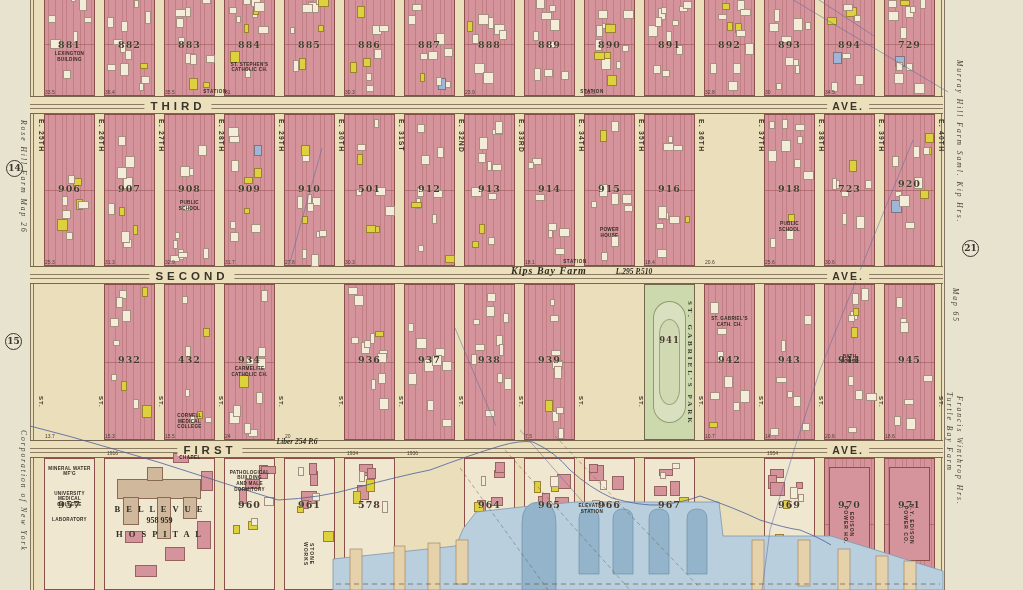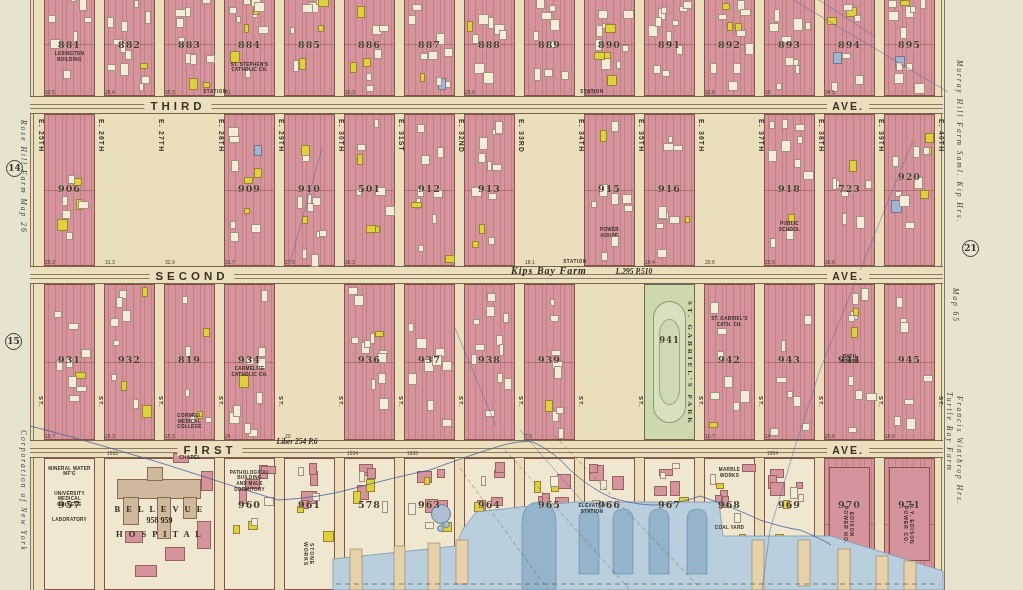--- a/index.html
+++ b/index.html
@@ -362,21 +362,21 @@
       <div class="lot" style="left: 17.1008px; top: 59.9818px; width: 6.98704px; height: 4.15473px;"></div>
       <div class="lot y" style="left: 21.479px; top: 14.1612px; width: 8.59007px; height: 8.1576px;"></div>
       <div class="lot" style="left: 18.1917px; top: 11.3502px; width: 7.3555px; height: 4.82878px;"></div>
       <div class="lot" style="left: 30.0488px; top: 82.3199px; width: 6.54205px; height: 7.9764px;"></div>
       <div class="lot" style="left: 28.595px; top: 22.3419px; width: 4.92291px; height: 4.97732px;"></div>
       <div class="lot y" style="left: 2.15182px; top: 23.5309px; width: 8.26857px; height: 6.28148px;"></div>
       <div class="lot b" style="left: 8.33459px; top: 58.7001px; width: 7.07577px; height: 10.8044px;"></div>
       <div class="lot" style="left: 6.32094px; top: 88.8137px; width: 5.06761px; height: 8.15993px;"></div>
     </div>
     <div class="block" style="left: 884px; top: -8px; width: 51px; height: 104px;">
-      <div class="bnum" style="left: 0px; top: 45.76px;">895</div>
+      <div class="bnum" style="left: 0px; top: 45.76px;">729</div>
       <div class="lot" style="left: 14.7121px; top: 34.2994px; width: 5.7154px; height: 9.56075px;"></div>
       <div class="lot" style="left: 3.13688px; top: 18.4306px; width: 8.38663px; height: 7.15067px;"></div>
       <div class="lot y" style="left: 14.9876px; top: 6.96295px; width: 7.97797px; height: 4.54244px;"></div>
       <div class="lot" style="left: 9.49293px; top: 79.8583px; width: 7.14567px; height: 9.23112px;"></div>
       <div class="lot" style="left: 20.2638px; top: 12.813px; width: 6.6613px; height: 10.3975px;"></div>
       <div class="lot b" style="left: 10.2894px; top: 63.4471px; width: 7.51146px; height: 8.1317px;"></div>
       <div class="lot" style="left: 21.0691px; top: 69.506px; width: 5.20661px; height: 6.00374px;"></div>
       <div class="lot" style="left: 11.35px; top: 68.9109px; width: 4.85683px; height: 7.47731px;"></div>
       <div class="lot" style="left: 34.7715px; top: 3.32784px; width: 4.60068px; height: 10.6101px;"></div>
       <div class="lot" style="left: 28.7834px; top: 89.862px; width: 8.91625px; height: 9.43079px;"></div>
@@ -386,20 +386,47 @@
     <div class="block" style="left: 44px; top: 114px; width: 51px; height: 152px;">
       <div class="bnum" style="left: 0px; top: 68.4px;">906</div>
       <div class="lot" style="left: 17.1606px; top: 81.4473px; width: 4.01083px; height: 7.59939px;"></div>
       <div class="lot y" style="left: 28.2048px; top: 63.3555px; width: 6.5542px; height: 5.56144px;"></div>
       <div class="lot" style="left: 21.1122px; top: 116.674px; width: 4.93167px; height: 6.32446px;"></div>
       <div class="lot" style="left: 16.5583px; top: 95.3928px; width: 7.40149px; height: 6.6599px;"></div>
       <div class="lot y" style="left: 30.8895px; top: 83.7702px; width: 5.33287px; height: 9.20476px;"></div>
       <div class="lot y" style="left: 12.4788px; top: 103.83px; width: 8.40511px; height: 9.72272px;"></div>
       <div class="lot" style="left: 33.0674px; top: 85.7283px; width: 8.9866px; height: 5.92745px;"></div>
       <div class="lot" style="left: 23.3688px; top: 59.9249px; width: 4.80931px; height: 7.40691px;"></div>
+    </div>
+    <div class="block" style="left: 104px; top: 114px; width: 51px; height: 152px;">
+      <div class="bnum" style="left: 0px; top: 68.4px;">907</div>
+      <div class="lot y" style="left: 14.2446px; top: 92.1312px; width: 3.80795px; height: 6.66767px;"></div>
+      <div class="lot" style="left: 17.5346px; top: 62.0806px; width: 8.48861px; height: 10.1486px;"></div>
+      <div class="lot" style="left: 20.1541px; top: 40.5547px; width: 7.95054px; height: 10.8974px;"></div>
+      <div class="lot" style="left: 11.7338px; top: 52.4055px; width: 8.11411px; height: 9.54428px;"></div>
+      <div class="lot y" style="left: 27.7748px; top: 110.05px; width: 3.24016px; height: 7.96979px;"></div>
+      <div class="lot" style="left: 12.8017px; top: 21.4285px; width: 5.78502px; height: 7.53214px;"></div>
+      <div class="lot" style="left: 17.6444px; top: 123.615px; width: 7.44483px; height: 7.37145px;"></div>
+      <div class="lot" style="left: 15.7971px; top: 115.586px; width: 6.87753px; height: 10.6337px;"></div>
+      <div class="lot" style="left: 3.01536px; top: 88.4686px; width: 4.50344px; height: 9.96621px;"></div>
+    </div>
+    <div class="block" style="left: 164px; top: 114px; width: 51px; height: 152px;">
+      <div class="bnum" style="left: 0px; top: 68.4px;">908</div>
+      <div class="poi" style="top: 85.12px;">PUBLIC
+SCHOOL</div>
+      <div class="lot" style="left: 18.7805px; top: 53.1321px; width: 7.8935px; height: 5.95375px;"></div>
+      <div class="lot" style="left: 15.4916px; top: 51.0987px; width: 7.47931px; height: 8.83069px;"></div>
+      <div class="lot" style="left: 17.2788px; top: 89.5802px; width: 7.07542px; height: 4.12935px;"></div>
+      <div class="lot" style="left: 33.3877px; top: 30.1094px; width: 6.81978px; height: 8.49752px;"></div>
+      <div class="lot" style="left: 13.3946px; top: 133.642px; width: 3.52888px; height: 8.90025px;"></div>
+      <div class="lot" style="left: 9.9882px; top: 116.607px; width: 3.27546px; height: 5.42014px;"></div>
+      <div class="lot" style="left: 8.08563px; top: 124.542px; width: 3.03272px; height: 7.14248px;"></div>
+      <div class="lot" style="left: 4.87054px; top: 139.789px; width: 7.96853px; height: 4.94154px;"></div>
+      <div class="lot" style="left: 37.6189px; top: 132.82px; width: 3.93845px; height: 8.91849px;"></div>
+      <div class="lot" style="left: 13.2798px; top: 136.551px; width: 7.58177px; height: 4.15903px;"></div>
     </div>
     <div class="block" style="left: 224px; top: 114px; width: 51px; height: 152px;">
       <div class="bnum" style="left: 0px; top: 68.4px;">909</div>
       <div class="lot" style="left: 26.3143px; top: 108.622px; width: 8.15141px; height: 7.39747px;"></div>
       <div class="lot" style="left: 4.03467px; top: 19.9386px; width: 8.55858px; height: 5.82438px;"></div>
       <div class="lot y" style="left: 18.7838px; top: 61.5648px; width: 7.00014px; height: 5.93575px;"></div>
       <div class="lot b" style="left: 29.339px; top: 30.1314px; width: 6.17133px; height: 8.77985px;"></div>
       <div class="lot" style="left: 5.35216px; top: 105.937px; width: 3.72101px; height: 6.02987px;"></div>
       <div class="lot" style="left: 5.83399px; top: 45.2024px; width: 5.73024px; height: 9.75748px;"></div>
       <div class="lot" style="left: 5.40919px; top: 117.344px; width: 6.9645px; height: 7.23004px;"></div>
@@ -451,20 +478,30 @@
       <div class="lot" style="left: 27.4721px; top: 13.7733px; width: 8.54839px; height: 4.25473px;"></div>
       <div class="lot" style="left: 14.2928px; top: 22.0515px; width: 6.34959px; height: 10.6559px;"></div>
       <div class="lot y" style="left: 7.00405px; top: 126.045px; width: 4.92928px; height: 5.07303px;"></div>
       <div class="lot" style="left: 5.76499px; top: 71.855px; width: 8.94017px; height: 7.97198px;"></div>
       <div class="lot" style="left: 26.5692px; top: 48.6958px; width: 8.61801px; height: 5.71399px;"></div>
       <div class="lot" style="left: 22.7851px; top: 121.907px; width: 5.26352px; height: 5.92416px;"></div>
       <div class="lot" style="left: 29.7678px; top: 6.30131px; width: 6.21637px; height: 10.3102px;"></div>
       <div class="lot" style="left: 22.0689px; top: 46.2263px; width: 3.08757px; height: 7.33127px;"></div>
       <div class="lot" style="left: 13.1691px; top: 37.9811px; width: 5.79785px; height: 7.801px;"></div>
       <div class="lot y" style="left: 14.3271px; top: 109.317px; width: 4.00103px; height: 7.20503px;"></div>
+    </div>
+    <div class="block" style="left: 524px; top: 114px; width: 51px; height: 152px;">
+      <div class="bnum" style="left: 0px; top: 68.4px;">914</div>
+      <div class="lot" style="left: 7.07893px; top: 43.0323px; width: 7.45804px; height: 4.83083px;"></div>
+      <div class="lot" style="left: 22.6762px; top: 114.09px; width: 3.31397px; height: 6.63121px;"></div>
+      <div class="lot" style="left: 30.0042px; top: 132.639px; width: 8.44247px; height: 5.40382px;"></div>
+      <div class="lot" style="left: 9.74628px; top: 78.9439px; width: 8.69673px; height: 4.79392px;"></div>
+      <div class="lot" style="left: 3.26581px; top: 46.8643px; width: 3.60278px; height: 5.46068px;"></div>
+      <div class="lot" style="left: 22.8716px; top: 108.44px; width: 7.64039px; height: 6.045px;"></div>
+      <div class="lot" style="left: 34.4227px; top: 112.97px; width: 8.09229px; height: 6.81739px;"></div>
     </div>
     <div class="block" style="left: 584px; top: 114px; width: 51px; height: 152px;">
       <div class="bnum" style="left: 0px; top: 68.4px;">915</div>
       <div class="poi" style="top: 112.48px;">POWER
 HOUSE</div>
       <div class="lot y" style="left: 15.1786px; top: 14.5479px; width: 5.07091px; height: 10.1485px;"></div>
       <div class="lot" style="left: 25.5323px; top: 119.891px; width: 6.42786px; height: 10.6038px;"></div>
       <div class="lot" style="left: 26.1415px; top: 6.10863px; width: 5.79497px; height: 9.37321px;"></div>
       <div class="lot" style="left: 6.31569px; top: 85.9783px; width: 4.10865px; height: 4.68471px;"></div>
       <div class="lot" style="left: 39.0507px; top: 90.0291px; width: 7.14077px; height: 4.90631px;"></div>
@@ -505,60 +542,48 @@
       <div class="bnum" style="left: 0px; top: 68.4px;">723</div>
       <div class="lot" style="left: 15.8995px; top: 76.1098px; width: 6.43236px; height: 4.01925px;"></div>
       <div class="lot" style="left: 39.5789px; top: 65.0495px; width: 5.36588px; height: 7.34675px;"></div>
       <div class="lot y" style="left: 23.8822px; top: 44.7861px; width: 6.45024px; height: 10.0846px;"></div>
       <div class="lot" style="left: 30.7826px; top: 101.352px; width: 6.78593px; height: 10.432px;"></div>
       <div class="lot" style="left: 16.7165px; top: 97.6423px; width: 3.00301px; height: 10.8241px;"></div>
       <div class="lot" style="left: 6.90335px; top: 65.3482px; width: 6.57087px; height: 6.74638px;"></div>
       <div class="lot" style="left: 6.57985px; top: 63.3259px; width: 3.49215px; height: 10.0227px;"></div>
     </div>
     <div class="block" style="left: 884px; top: 114px; width: 51px; height: 152px;">
-      <div class="bnum" style="left: 0px; top: 56px;">920</div>
+      <div class="bnum" style="left: 0px; top: 63px;">920</div>
       <div class="lot" style="left: 28.9954px; top: 61.8849px; width: 7.0415px; height: 10.5622px;"></div>
       <div class="lot" style="left: 7.45447px; top: 41.2408px; width: 4.69022px; height: 8.6292px;"></div>
       <div class="lot b" style="left: 6.33747px; top: 85.3666px; width: 8.87304px; height: 10.8825px;"></div>
       <div class="lot" style="left: 10.042px; top: 76.0186px; width: 4.54014px; height: 4.22523px;"></div>
       <div class="lot y" style="left: 39.0005px; top: 32.1142px; width: 5.90276px; height: 6.13905px;"></div>
       <div class="lot y" style="left: 39.8728px; top: 18.2851px; width: 6.84557px; height: 7.61749px;"></div>
       <div class="lot" style="left: 14.1571px; top: 79.8845px; width: 8.58245px; height: 10.0524px;"></div>
       <div class="lot y" style="left: 35.2551px; top: 74.7161px; width: 6.60715px; height: 7.30288px;"></div>
       <div class="lot" style="left: 20.1902px; top: 106.51px; width: 7.76903px; height: 5.32338px;"></div>
       <div class="lot" style="left: 28.4056px; top: 30.7991px; width: 4.61001px; height: 10.2209px;"></div>
       <div class="lot" style="left: 37.9519px; top: 31.843px; width: 5.36447px; height: 6.27247px;"></div>
-    </div>
-    <div class="block" style="left: 44px; top: 284px; width: 51px; height: 156px;">
-      <div class="bnum" style="left: 0px; top: 68.64px;">931</div>
-      <div class="lot" style="left: 8.82717px; top: 26.2869px; width: 6.19554px; height: 4.22621px;"></div>
-      <div class="lot" style="left: 24.1654px; top: 109.838px; width: 8.34819px; height: 5.04072px;"></div>
-      <div class="lot y" style="left: 29.9197px; top: 86.929px; width: 8.81643px; height: 5.11426px;"></div>
-      <div class="lot" style="left: 31.1782px; top: 100.682px; width: 8.6764px; height: 4.55778px;"></div>
-      <div class="lot" style="left: 23.2815px; top: 38.15px; width: 8.31832px; height: 4.63781px;"></div>
-      <div class="lot" style="left: 22.93px; top: 91.2216px; width: 7.1264px; height: 10.2258px;"></div>
-      <div class="lot" style="left: 10.7691px; top: 75.7624px; width: 5.19891px; height: 8.49146px;"></div>
-      <div class="lot" style="left: 20.7529px; top: 72.8041px; width: 5.11849px; height: 8.35297px;"></div>
-      <div class="lot" style="left: 35.5907px; top: 64.4931px; width: 8.83701px; height: 6.50748px;"></div>
     </div>
     <div class="block" style="left: 104px; top: 284px; width: 51px; height: 156px;">
       <div class="bnum" style="left: 0px; top: 68.64px;">932</div>
       <div class="lot" style="left: 13.7163px; top: 4.81645px; width: 5.81285px; height: 7.15521px;"></div>
       <div class="lot" style="left: 7.58062px; top: 54.8182px; width: 5.2738px; height: 4.08245px;"></div>
       <div class="lot" style="left: 27.6794px; top: 113.752px; width: 4.33697px; height: 8.19891px;"></div>
       <div class="lot y" style="left: 36.7513px; top: 120.46px; width: 8.17345px; height: 10.075px;"></div>
       <div class="lot" style="left: 16.6042px; top: 25.3781px; width: 7.46875px; height: 9.97137px;"></div>
       <div class="lot" style="left: 6.22598px; top: 88.5042px; width: 3.91019px; height: 5.64414px;"></div>
       <div class="lot y" style="left: 15.7978px; top: 95.6461px; width: 4.41637px; height: 8.55622px;"></div>
       <div class="lot" style="left: 4.56667px; top: 33.3919px; width: 7.19232px; height: 6.60026px;"></div>
       <div class="lot y" style="left: 36.6272px; top: 2.1509px; width: 4.68577px; height: 7.77154px;"></div>
       <div class="lot" style="left: 11.1035px; top: 12.1079px; width: 5.10805px; height: 8.74302px;"></div>
     </div>
     <div class="block" style="left: 164px; top: 284px; width: 51px; height: 156px;">
-      <div class="bnum" style="left: 0px; top: 68.64px;">819</div>
+      <div class="bnum" style="left: 0px; top: 68.64px;">432</div>
       <div class="poi" style="top: 127.92px;">CORNELL
 MEDICAL
 COLLEGE</div>
       <div class="lot" style="left: 20.0913px; top: 60.9251px; width: 4.31804px; height: 8.88941px;"></div>
       <div class="lot" style="left: 19.5516px; top: 104.275px; width: 3.45629px; height: 5.70261px;"></div>
       <div class="lot" style="left: 16.6776px; top: 10.5728px; width: 4.77241px; height: 6.13856px;"></div>
       <div class="lot y" style="left: 31.761px; top: 125.574px; width: 3.81687px; height: 6.14284px;"></div>
       <div class="lot y" style="left: 37.6045px; top: 42.9407px; width: 5.32787px; height: 6.68213px;"></div>
       <div class="lot" style="left: 24.8108px; top: 130.289px; width: 3.19245px; height: 5.78256px;"></div>
       <div class="lot" style="left: 40.2639px; top: 131.896px; width: 4.5198px; height: 4.5566px;"></div>
@@ -743,34 +768,20 @@
       <div class="bnum" style="left: 0px; top: 39.6px;">578</div>
       <div class="lot p" style="left: 17.4465px; top: 6.13807px; width: 6.32408px; height: 8.414px;"></div>
       <div class="lot p" style="left: 14.2886px; top: 4.57223px; width: 11.7294px; height: 7.29947px;"></div>
       <div class="lot p" style="left: 11.5311px; top: 26.2885px; width: 10.6282px; height: 12.9702px;"></div>
       <div class="lot p" style="left: 22.0725px; top: 8.69167px; width: 6.51155px; height: 9.65773px;"></div>
       <div class="lot y" style="left: 20.7671px; top: 20.3654px; width: 6.94938px; height: 10.2249px;"></div>
       <div class="lot y" style="left: 7.70918px; top: 32.4834px; width: 6.04539px; height: 10.2641px;"></div>
       <div class="lot" style="left: 37.1096px; top: 41.7221px; width: 3.48219px; height: 9.945px;"></div>
       <div class="lot" style="left: 13.5047px; top: 11.955px; width: 4.16598px; height: 9.14057px;"></div>
     </div>
-    <div class="block cream" style="left: 404px; top: 458px; width: 51px; height: 132px;">
-      <div class="bnum" style="left: 0px; top: 39.6px;">963</div>
-      <div class="tank" style="left: 26px; top: 45px; width: 18px; height: 18px;"></div>
-      <div class="tank" style="left: 38px; top: 62px; width: 5px; height: 5px;"></div>
-      <div class="tank" style="left: 32px; top: 66px; width: 5px; height: 5px;"></div>
-      <div class="lot p" style="left: 30.241px; top: 41.2872px; width: 10.8077px; height: 11.3582px;"></div>
-      <div class="lot p" style="left: 19.516px; top: 40.2029px; width: 11.5969px; height: 11.6614px;"></div>
-      <div class="lot p" style="left: 32.1773px; top: 9.7728px; width: 5.95956px; height: 7.52898px;"></div>
-      <div class="lot p" style="left: 12.129px; top: 12.2034px; width: 12.6964px; height: 9.53582px;"></div>
-      <div class="lot y" style="left: 19.1457px; top: 17.6113px; width: 4.02997px; height: 6.411px;"></div>
-      <div class="lot y" style="left: 36.0523px; top: 63.2742px; width: 9.3036px; height: 8.22854px;"></div>
-      <div class="lot" style="left: 19.5092px; top: 63.314px; width: 7.62655px; height: 4.85606px;"></div>
-      <div class="lot" style="left: 2.53392px; top: 44.1605px; width: 6.55354px; height: 9.74178px;"></div>
-    </div>
     <div class="block cream" style="left: 464px; top: 458px; width: 51px; height: 132px;">
       <div class="bnum" style="left: 0px; top: 39.6px;">964</div>
       <div class="lot p" style="left: 11.7768px; top: 40.64px; width: 6.8852px; height: 13.8509px;"></div>
       <div class="lot p" style="left: 29.415px; top: 11.2047px; width: 8.7083px; height: 5.31577px;"></div>
       <div class="lot p" style="left: 26.0405px; top: 38.2107px; width: 10.4263px; height: 6.92626px;"></div>
       <div class="lot p" style="left: 30.036px; top: 3.2723px; width: 8.36332px; height: 8.99896px;"></div>
       <div class="lot y" style="left: 25.1532px; top: 59.4777px; width: 7.80945px; height: 4.52751px;"></div>
       <div class="lot y" style="left: 9.11637px; top: 43.3505px; width: 7.54888px; height: 7.3057px;"></div>
       <div class="lot" style="left: 18.2934px; top: 58.8199px; width: 5.00493px; height: 7.07858px;"></div>
       <div class="lot" style="left: 16.087px; top: 16.9244px; width: 3.1478px; height: 8.43886px;"></div>
@@ -801,34 +812,20 @@
       <div class="bnum" style="left: 0px; top: 39.6px;">967</div>
       <div class="lot p" style="left: 35.5613px; top: 39.335px; width: 6.9184px; height: 8.29462px;"></div>
       <div class="lot p" style="left: 8.72605px; top: 26.7167px; width: 10.8455px; height: 8.32086px;"></div>
       <div class="lot p" style="left: 24.7594px; top: 21.754px; width: 8.44874px; height: 13.3842px;"></div>
       <div class="lot p" style="left: 14.2379px; top: 9.62952px; width: 11.907px; height: 5.87237px;"></div>
       <div class="lot y" style="left: 33.5525px; top: 38.2997px; width: 8.03069px; height: 10.5115px;"></div>
       <div class="lot y" style="left: 13.1297px; top: 60.3161px; width: 8.44034px; height: 9.40519px;"></div>
       <div class="lot" style="left: 27.0219px; top: 3.90433px; width: 5.99495px; height: 4.11325px;"></div>
       <div class="lot" style="left: 14.8321px; top: 13.2202px; width: 4.65869px; height: 4.65817px;"></div>
     </div>
-    <div class="block cream" style="left: 704px; top: 458px; width: 51px; height: 132px;">
-      <div class="bnum" style="left: 0px; top: 39.6px;">968</div>
-      <div class="poi" style="top: 7.92px;">MARBLE
-WORKS</div>
-      <div class="poi" style="top: 66px;">COAL YARD</div>
-      <div class="lot p" style="left: 36.8955px; top: 5.10093px; width: 11.6778px; height: 6.08516px;"></div>
-      <div class="lot p" style="left: 15.443px; top: 31.4349px; width: 5.57444px; height: 5.4971px;"></div>
-      <div class="lot p" style="left: 16.6751px; top: 36.8105px; width: 5.0554px; height: 10.6625px;"></div>
-      <div class="lot p" style="left: 9.96992px; top: 35.5422px; width: 5.33831px; height: 12.8941px;"></div>
-      <div class="lot y" style="left: 34.2354px; top: 74.5529px; width: 5.20427px; height: 5.46752px;"></div>
-      <div class="lot y" style="left: 11.4863px; top: 24.0002px; width: 5.75527px; height: 4.13639px;"></div>
-      <div class="lot" style="left: 4.77112px; top: 15.3379px; width: 4.26053px; height: 8.82459px;"></div>
-      <div class="lot" style="left: 28.5753px; top: 53.5123px; width: 5.91362px; height: 8.37497px;"></div>
-    </div>
     <div class="block cream" style="left: 764px; top: 458px; width: 51px; height: 132px;">
       <div class="bnum" style="left: 0px; top: 39.6px;">969</div>
       <div class="lot p" style="left: 5.42441px; top: 9.92806px; width: 11.5482px; height: 6.84519px;"></div>
       <div class="lot p" style="left: 2.60063px; top: 16.4603px; width: 7.43839px; height: 11.1462px;"></div>
       <div class="lot p" style="left: 5.44676px; top: 22.8714px; width: 12.1783px; height: 12.0191px;"></div>
       <div class="lot p" style="left: 30.7195px; top: 22.7354px; width: 5.11777px; height: 5.19084px;"></div>
       <div class="lot y" style="left: 18.0468px; top: 41.1247px; width: 5.07086px; height: 6.78902px;"></div>
       <div class="lot y" style="left: 10.1555px; top: 74.7284px; width: 7.0941px; height: 6.20032px;"></div>
       <div class="lot" style="left: 25.0479px; top: 28.0981px; width: 5.50811px; height: 9.60792px;"></div>
       <div class="lot" style="left: 32.6243px; top: 34.6789px; width: 4.81069px; height: 6.69029px;"></div>

